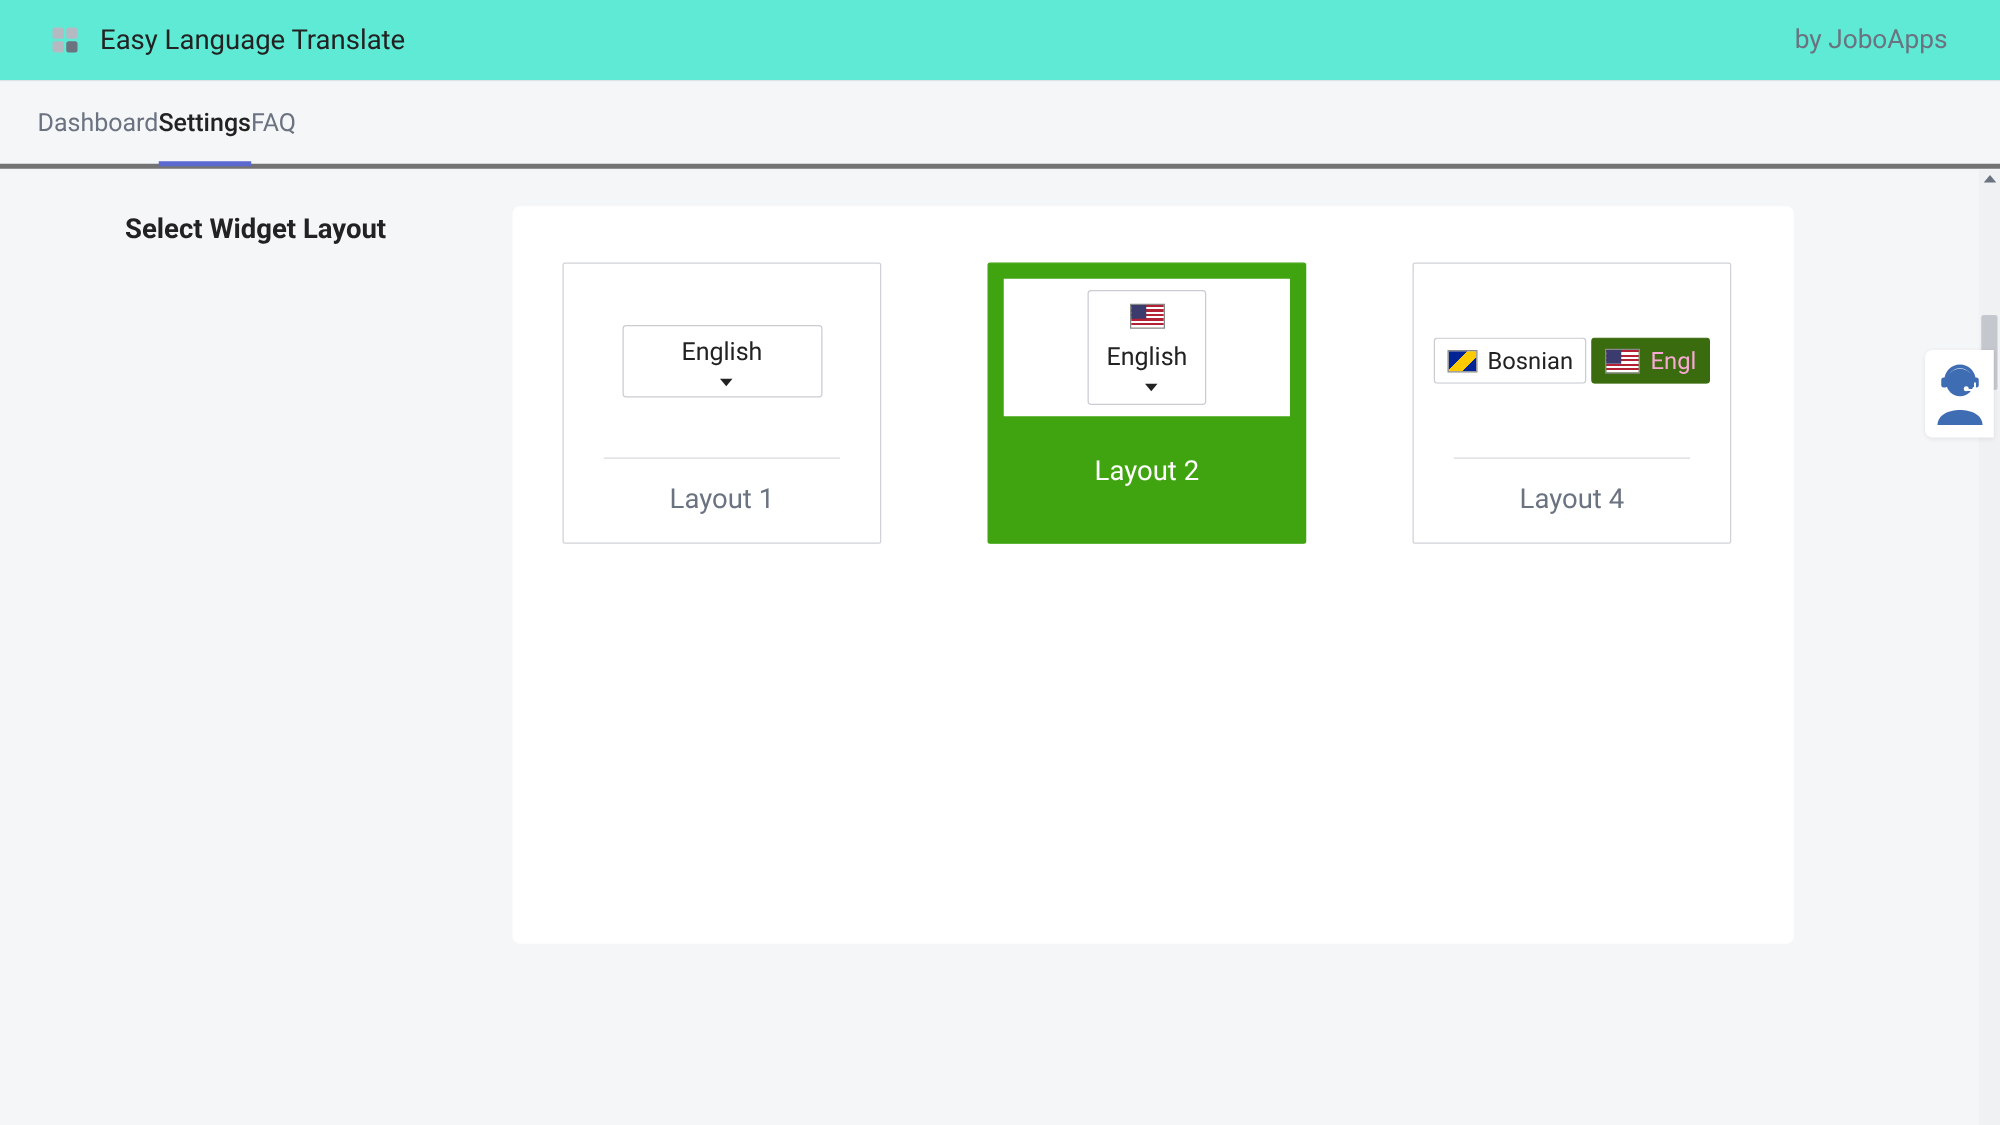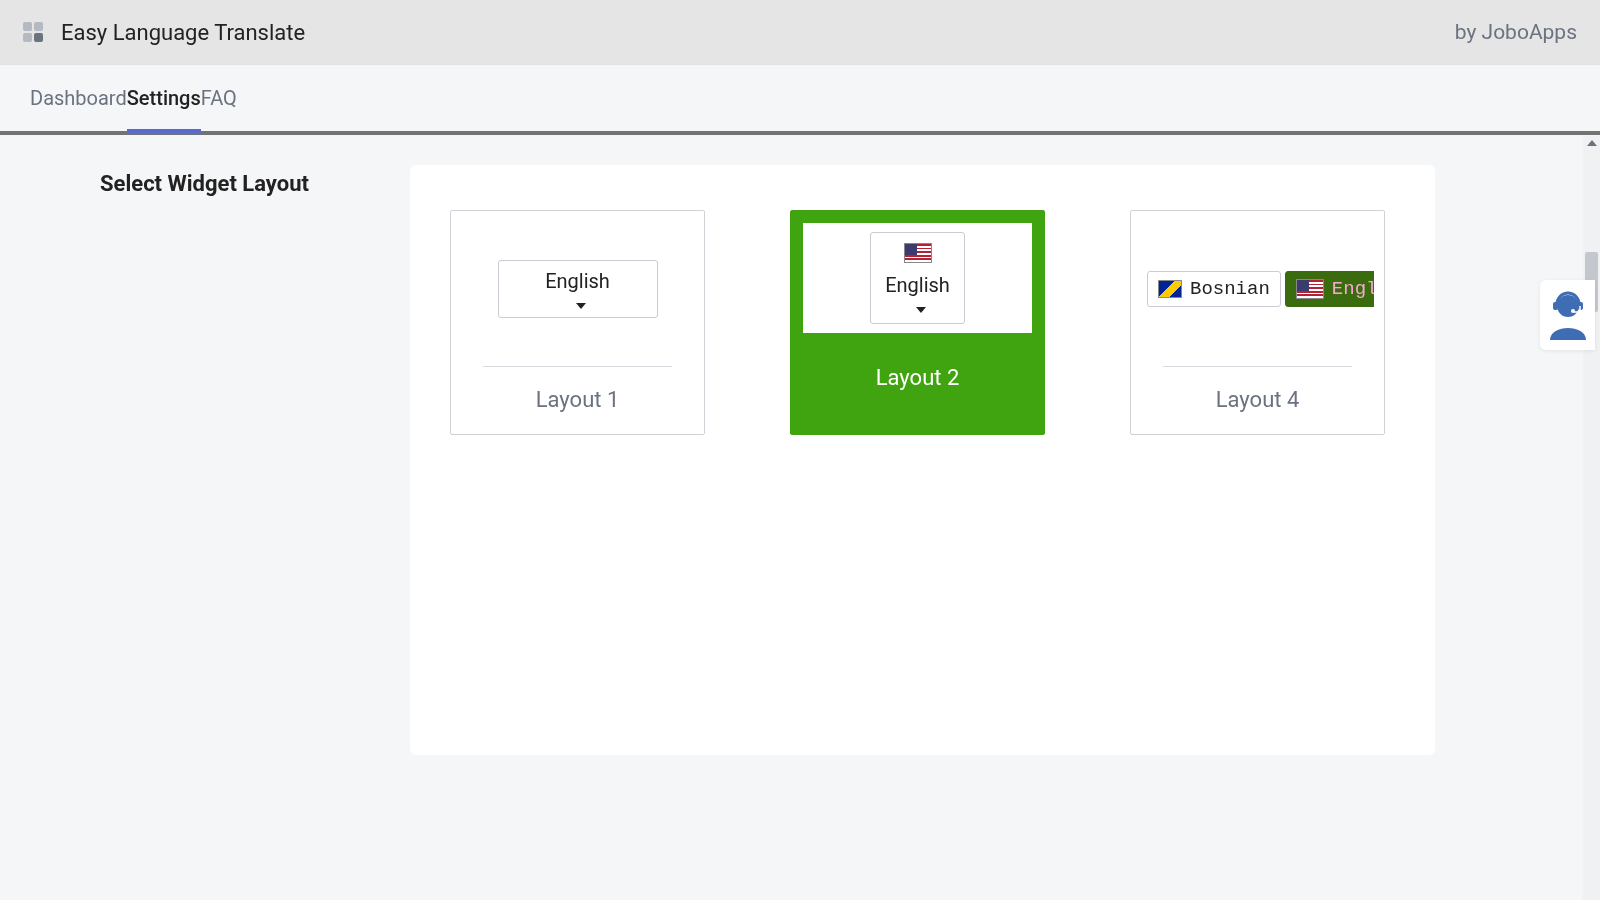--- a/index.html
+++ b/index.html
@@ -8,22 +8,22 @@
     background: #f5f6f8;
     width: 1600px;
     height: 900px;
     overflow: hidden;
     position: relative;
   }
   .header {
     display: flex;
     align-items: center;
     justify-content: space-between;
-    padding: 12px 23px;
-    background: #e5e5e5;
+    padding: 12px 42px;
+    background: #5eead4;
     border-bottom: 1px solid #e0e2e6;
     height: 65px;
   }
   .header-left {
     display: flex;
     align-items: center;
     gap: 18px;
   }
   .app-icon {
     width: 20px;
@@ -202,21 +202,20 @@
     background: #3b6b0f;
     color: #f9a8d4;
     border-color: #3b6b0f;
   }
   .chip-row {
     display: flex;
     gap: 4px;
     width: 100%;
     overflow: hidden;
     padding: 0 6px;
-    font-family: Liberation Mono, monospace;
   }
   
   .support-widget {
     position: absolute;
     right: 5px;
     top: 280px;
     width: 55px;
     height: 70px;
     background: #fff;
     border-radius: 6px 0 0 6px;

